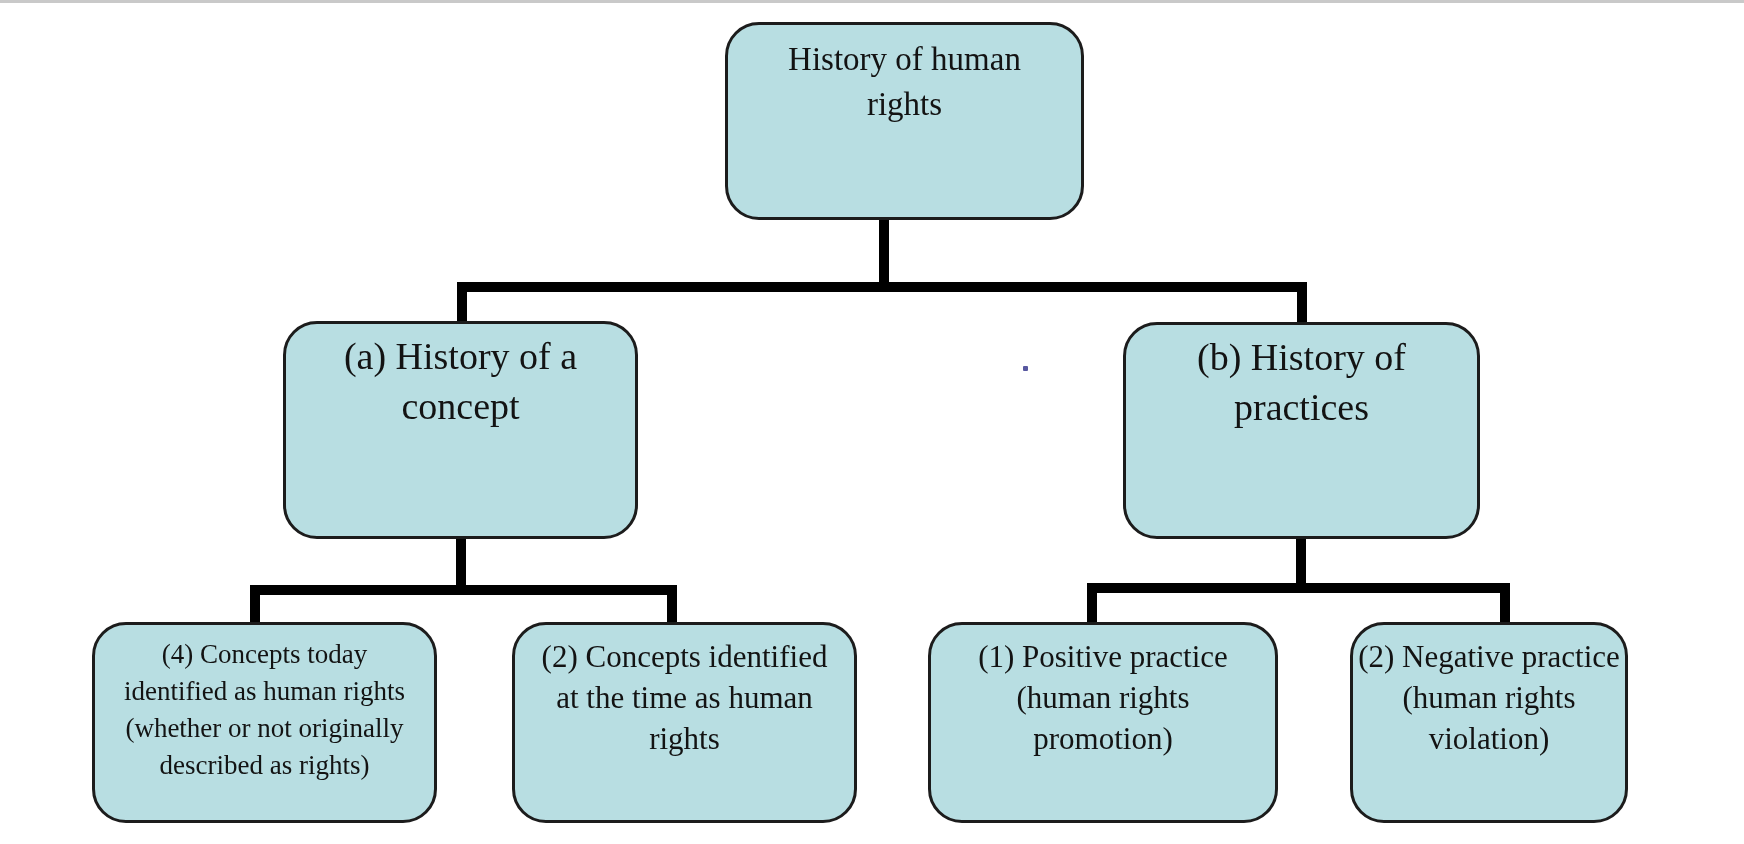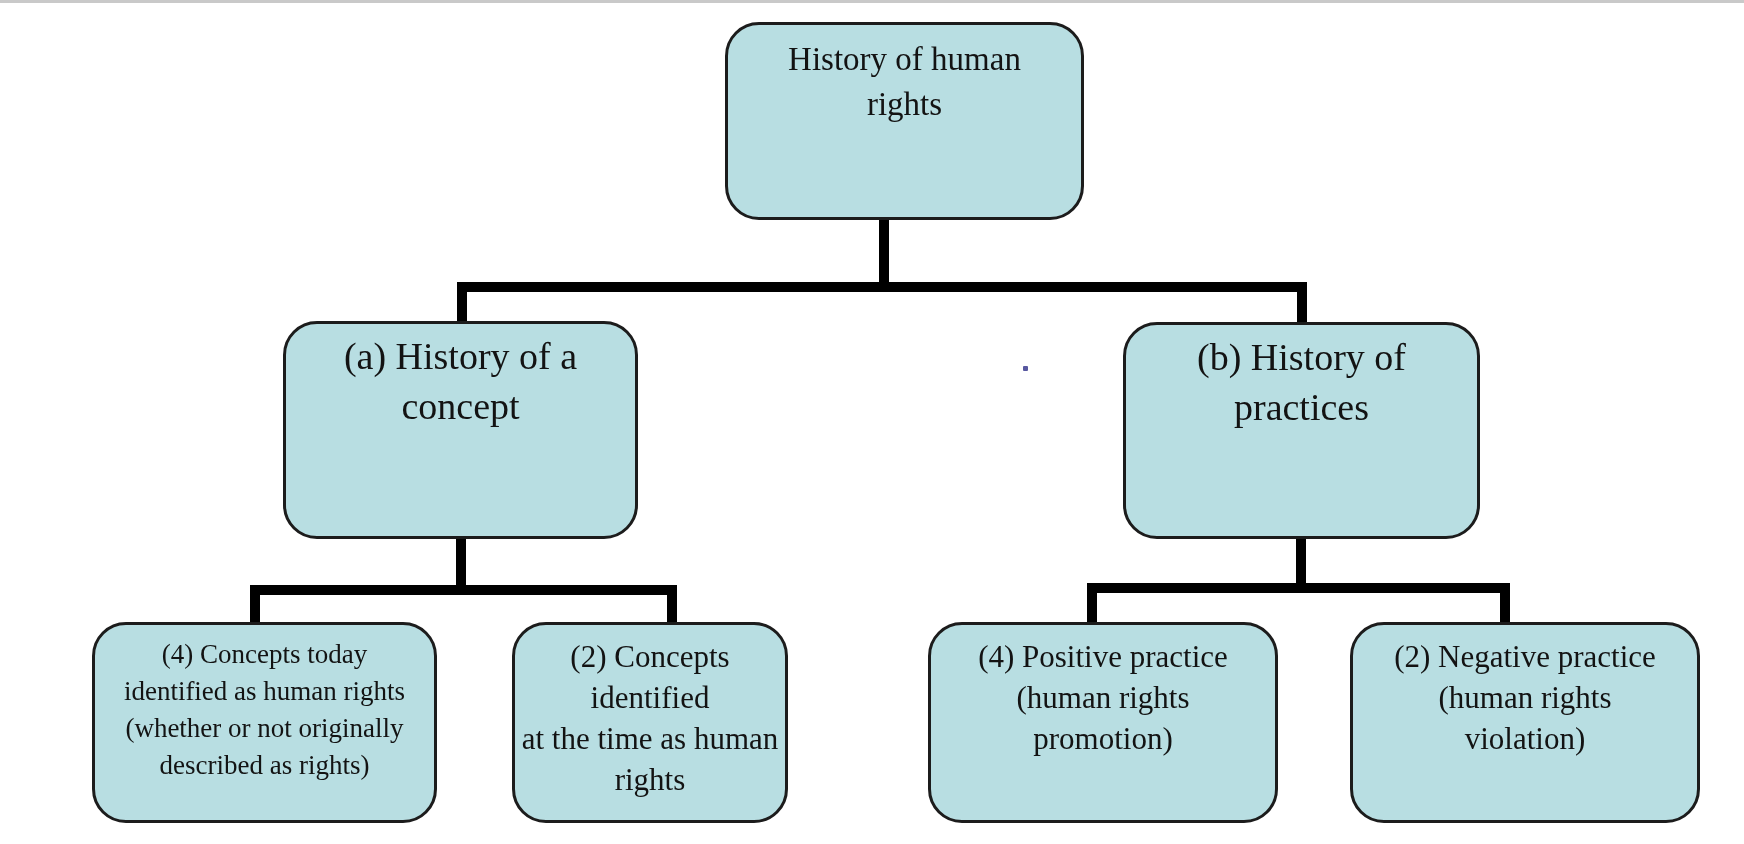--- a/index.html
+++ b/index.html
@@ -49,23 +49,23 @@
     background:var(--artifact-dot-color);
     border-radius:1px;
     opacity:.85;
   }
 
   
   .n-root {left:725px; top:22px;  width:359px; height:198px; padding-top:12px; font-size:33px; line-height:45px;}
   .n-a    {left:283px; top:321px; width:355px; height:218px; padding-top:7px;  font-size:38px; line-height:50px;}
   .n-b    {left:1123px;top:322px; width:357px; height:217px; padding-top:7px;  font-size:38px; line-height:50px;}
   .n-l1   {left:92px;  top:622px; width:345px; height:201px; padding-top:11px; font-size:27px; line-height:37px;}
-  .n-l2   {left:512px; top:622px; width:276px; height:201px; padding-top:11px; font-size:31px; line-height:41px;}
+  .n-l2   {left:512px; top:622px; width:345px; height:201px; padding-top:11px; font-size:31px; line-height:41px;}
   .n-l3   {left:928px; top:622px; width:350px; height:201px; padding-top:11px; font-size:31px; line-height:41px;}
-  .n-l4   {left:1350px;top:622px; width:350px; height:201px; padding-top:11px; font-size:31px; line-height:41px;}
+  .n-l4   {left:1350px;top:622px; width:278px; height:201px; padding-top:11px; font-size:31px; line-height:41px;}
 
   
   .c-root-stub   {left:879px; top:218px; width:10px; height:74px;}
   .c-l2-bar      {left:457px; top:282px; width:850px; height:10px;}
   .c-a-drop      {left:457px; top:282px; width:10px; height:42px;}
   .c-b-drop      {left:1297px;top:282px; width:10px; height:43px;}
   .c-a-stub      {left:456px; top:536px; width:10px; height:59px;}
   .c-l3L-bar     {left:250px; top:585px; width:427px; height:10px;}
   .c-l1-drop     {left:250px; top:585px; width:10px; height:40px;}
   .c-l2-drop     {left:667px; top:585px; width:10px; height:40px;}
@@ -116,21 +116,21 @@
 described as rights)</span>
   </div>
 
   <div class="node n-l2">
     <span class="label">(2) Concepts identified
 at the time as human
 rights</span>
   </div>
 
   <div class="node n-l3">
-    <span class="label">(4) Positive practice
+    <span class="label">(1) Positive practice
 (human rights
 promotion)</span>
   </div>
 
   <div class="node n-l4">
     <span class="label">(2) Negative practice
 (human rights
 violation)</span>
   </div>
 

